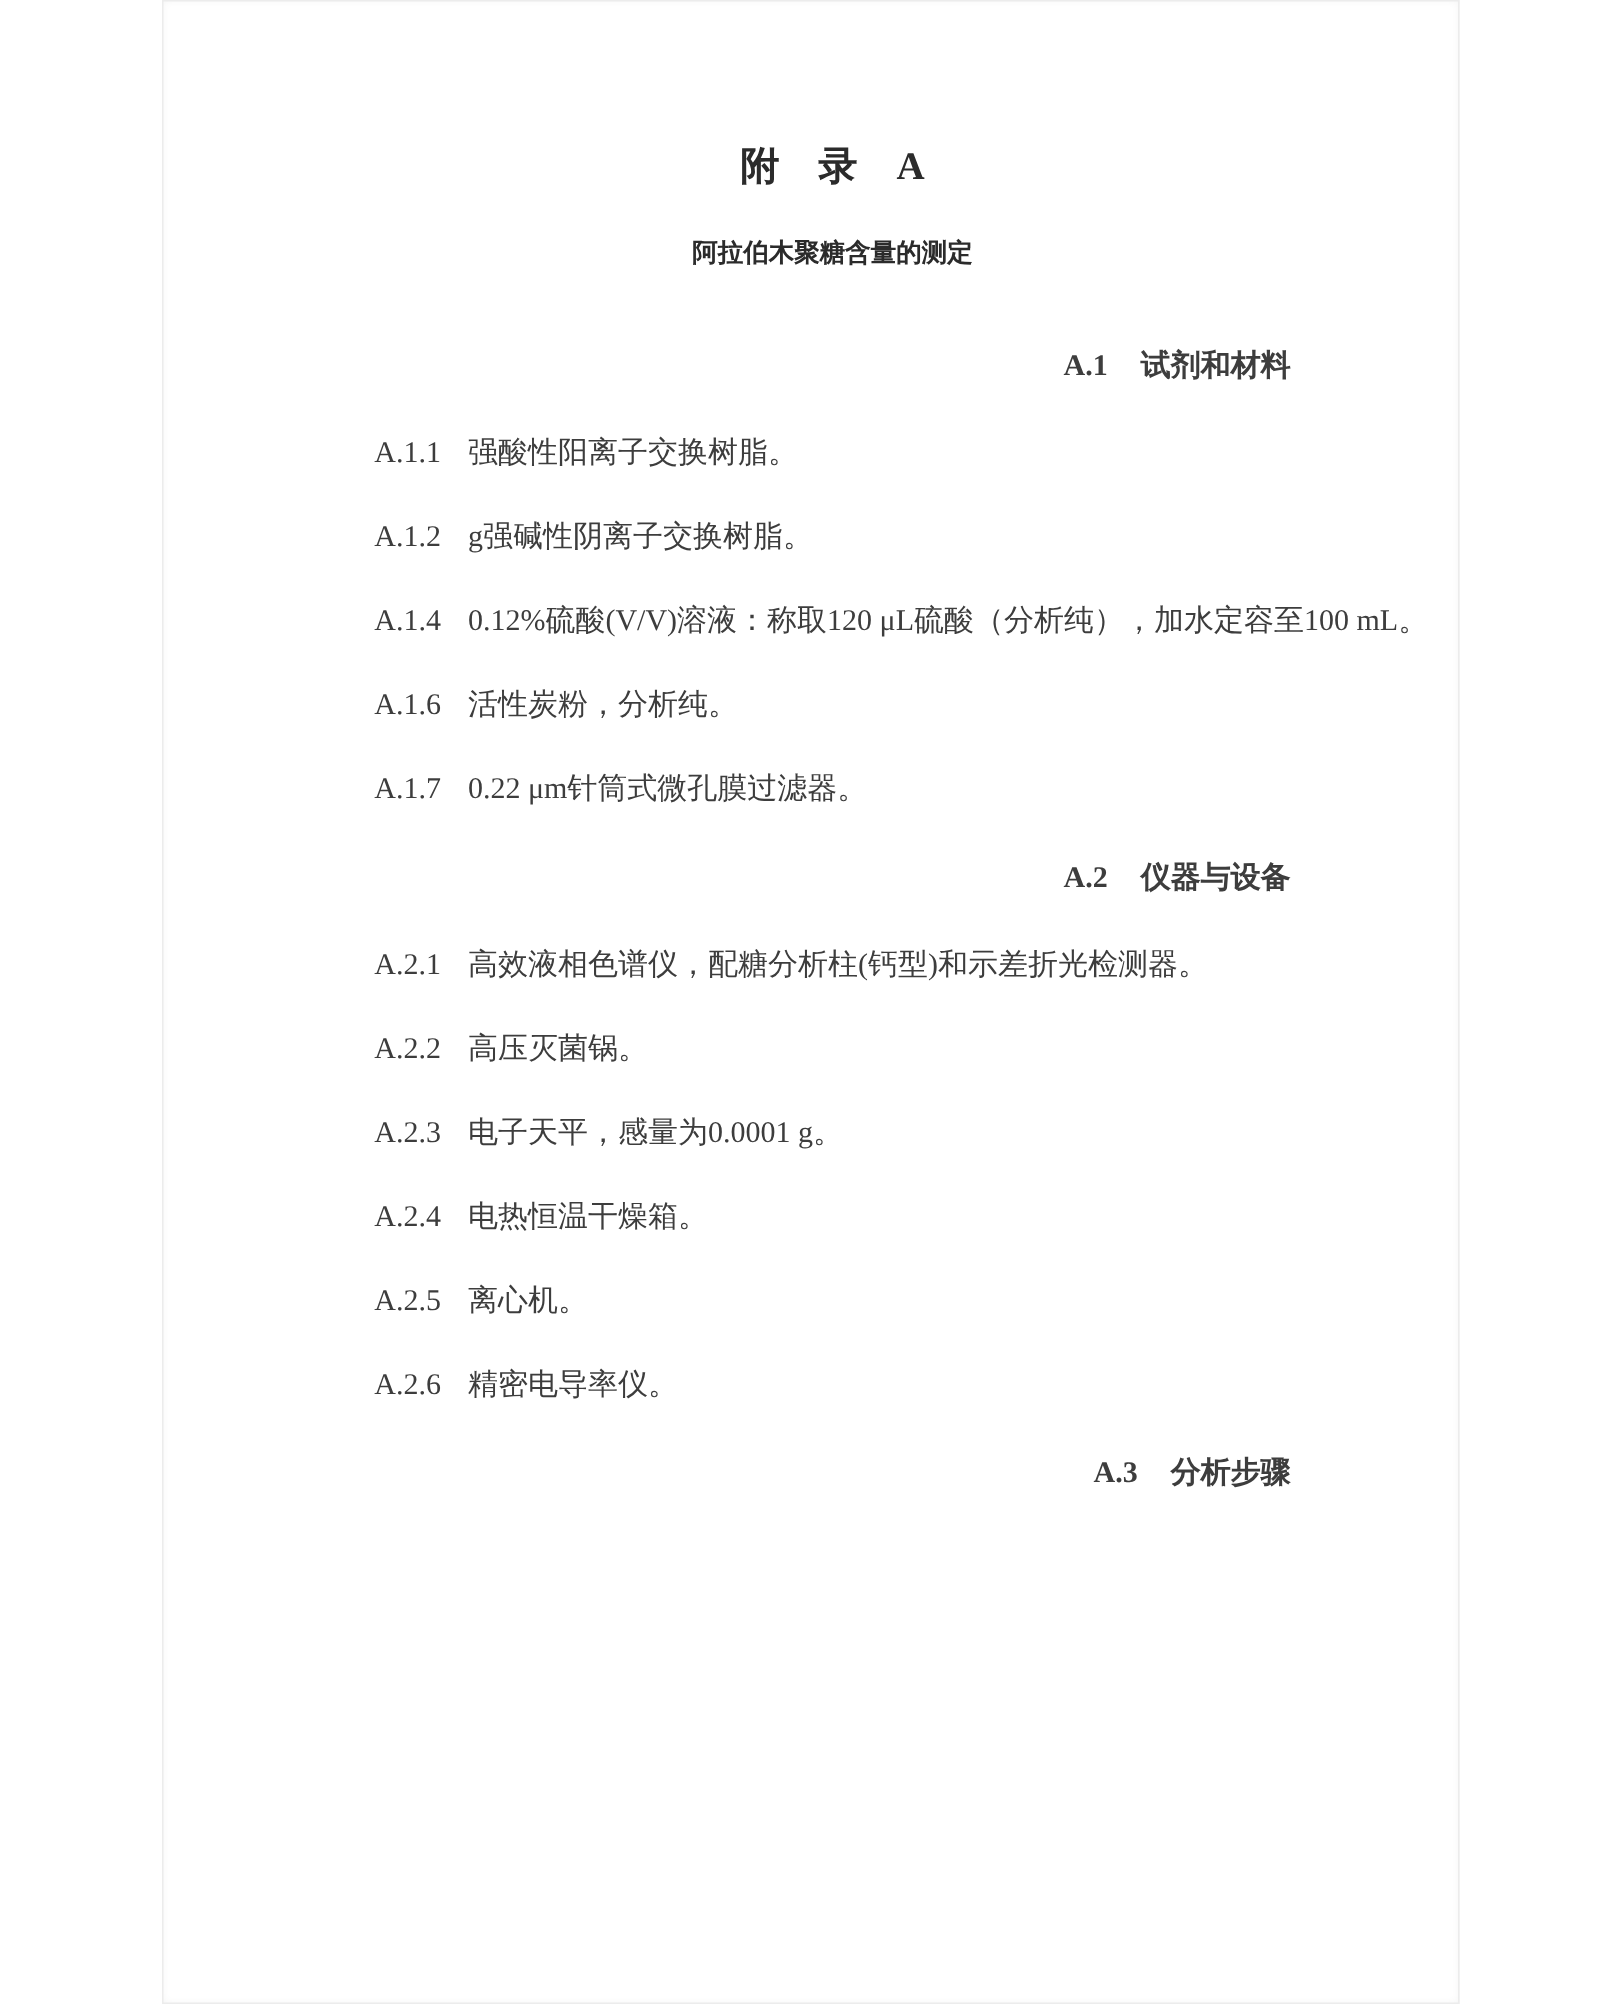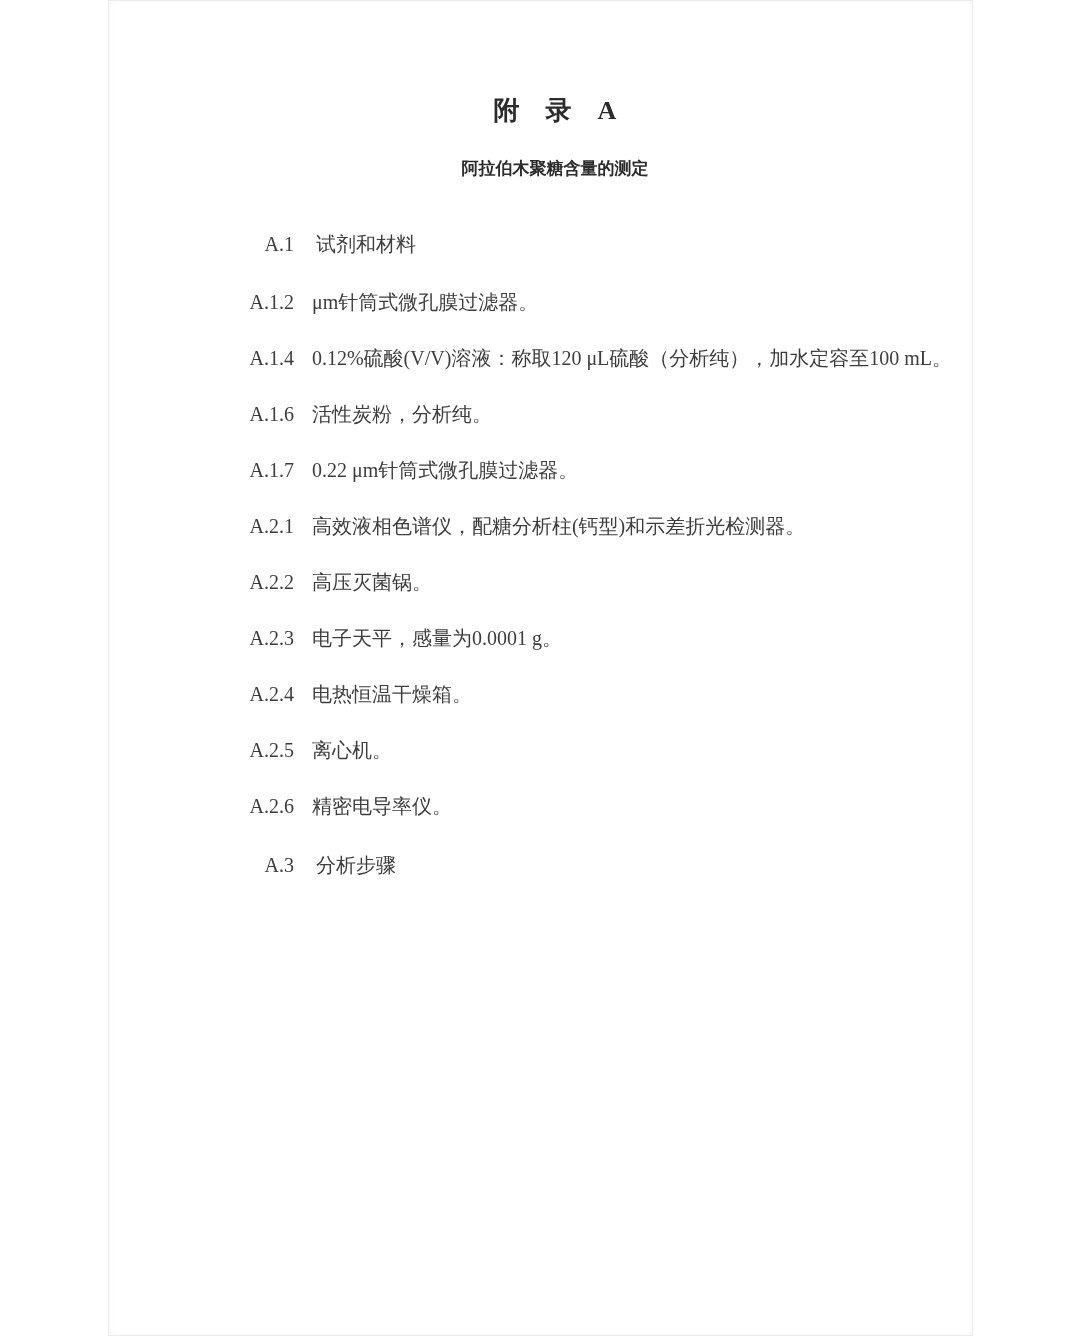--- a/index.html
+++ b/index.html
@@ -32,25 +32,26 @@
   }
   .doc-subtitle {
     margin: 28px 0 0 0;
     text-align: center;
     font-size: 17px;
     line-height: 26px;
     font-weight: 700;
     color: #2b2b2b;
   }
   .section-heading {
-    margin: 15px;
+    margin: 0;
     margin-top: 14px;
     line-height: 45px;
     margin-bottom: 13px;
-    font-weight: 400;
+    font-weight: 700;
+    text-align: right;
   }
   .section-heading.first {
     margin-top: 40px;
   }
   .clause {
     margin: 0 0 11px 0;
     line-height: 45px;
     white-space: nowrap;
   }
   .clause.wrap {
@@ -76,33 +77,39 @@
 
   <h1 class="doc-title">附　录　A</h1>
 
   <h2 class="doc-subtitle">阿拉伯木聚糖含量的测定</h2>
 
   <p class="section-heading first">
     <span class="clause-number">A.1</span><span>试剂和材料</span>
   </p>
   <div class="section-body">
     <p class="clause">
-      <span class="clause-number">A.1.2</span><span>μm针筒式微孔膜过滤器。</span>
+      <span class="clause-number">A.1.1</span><span>强酸性阳离子交换树脂。</span>
+    </p>
+    <p class="clause">
+      <span class="clause-number">A.1.2</span><span>g强碱性阴离子交换树脂。</span>
     </p>
     <p class="clause">
       <span class="clause-number">A.1.4</span><span>0.12%硫酸(V/V)溶液：称取120 μL硫酸（分析纯），加水定容至100 mL。</span>
     </p>
     <p class="clause">
       <span class="clause-number">A.1.6</span><span>活性炭粉，分析纯。</span>
     </p>
     <p class="clause">
       <span class="clause-number">A.1.7</span><span>0.22 μm针筒式微孔膜过滤器。</span>
     </p>
   </div>
 
+  <p class="section-heading">
+    <span class="clause-number">A.2</span><span>仪器与设备</span>
+  </p>
   <div class="section-body">
     <p class="clause">
       <span class="clause-number">A.2.1</span><span>高效液相色谱仪，配糖分析柱(钙型)和示差折光检测器。</span>
     </p>
     <p class="clause">
       <span class="clause-number">A.2.2</span><span>高压灭菌锅。</span>
     </p>
     <p class="clause">
       <span class="clause-number">A.2.3</span><span>电子天平，感量为0.0001 g。</span>
     </p>

